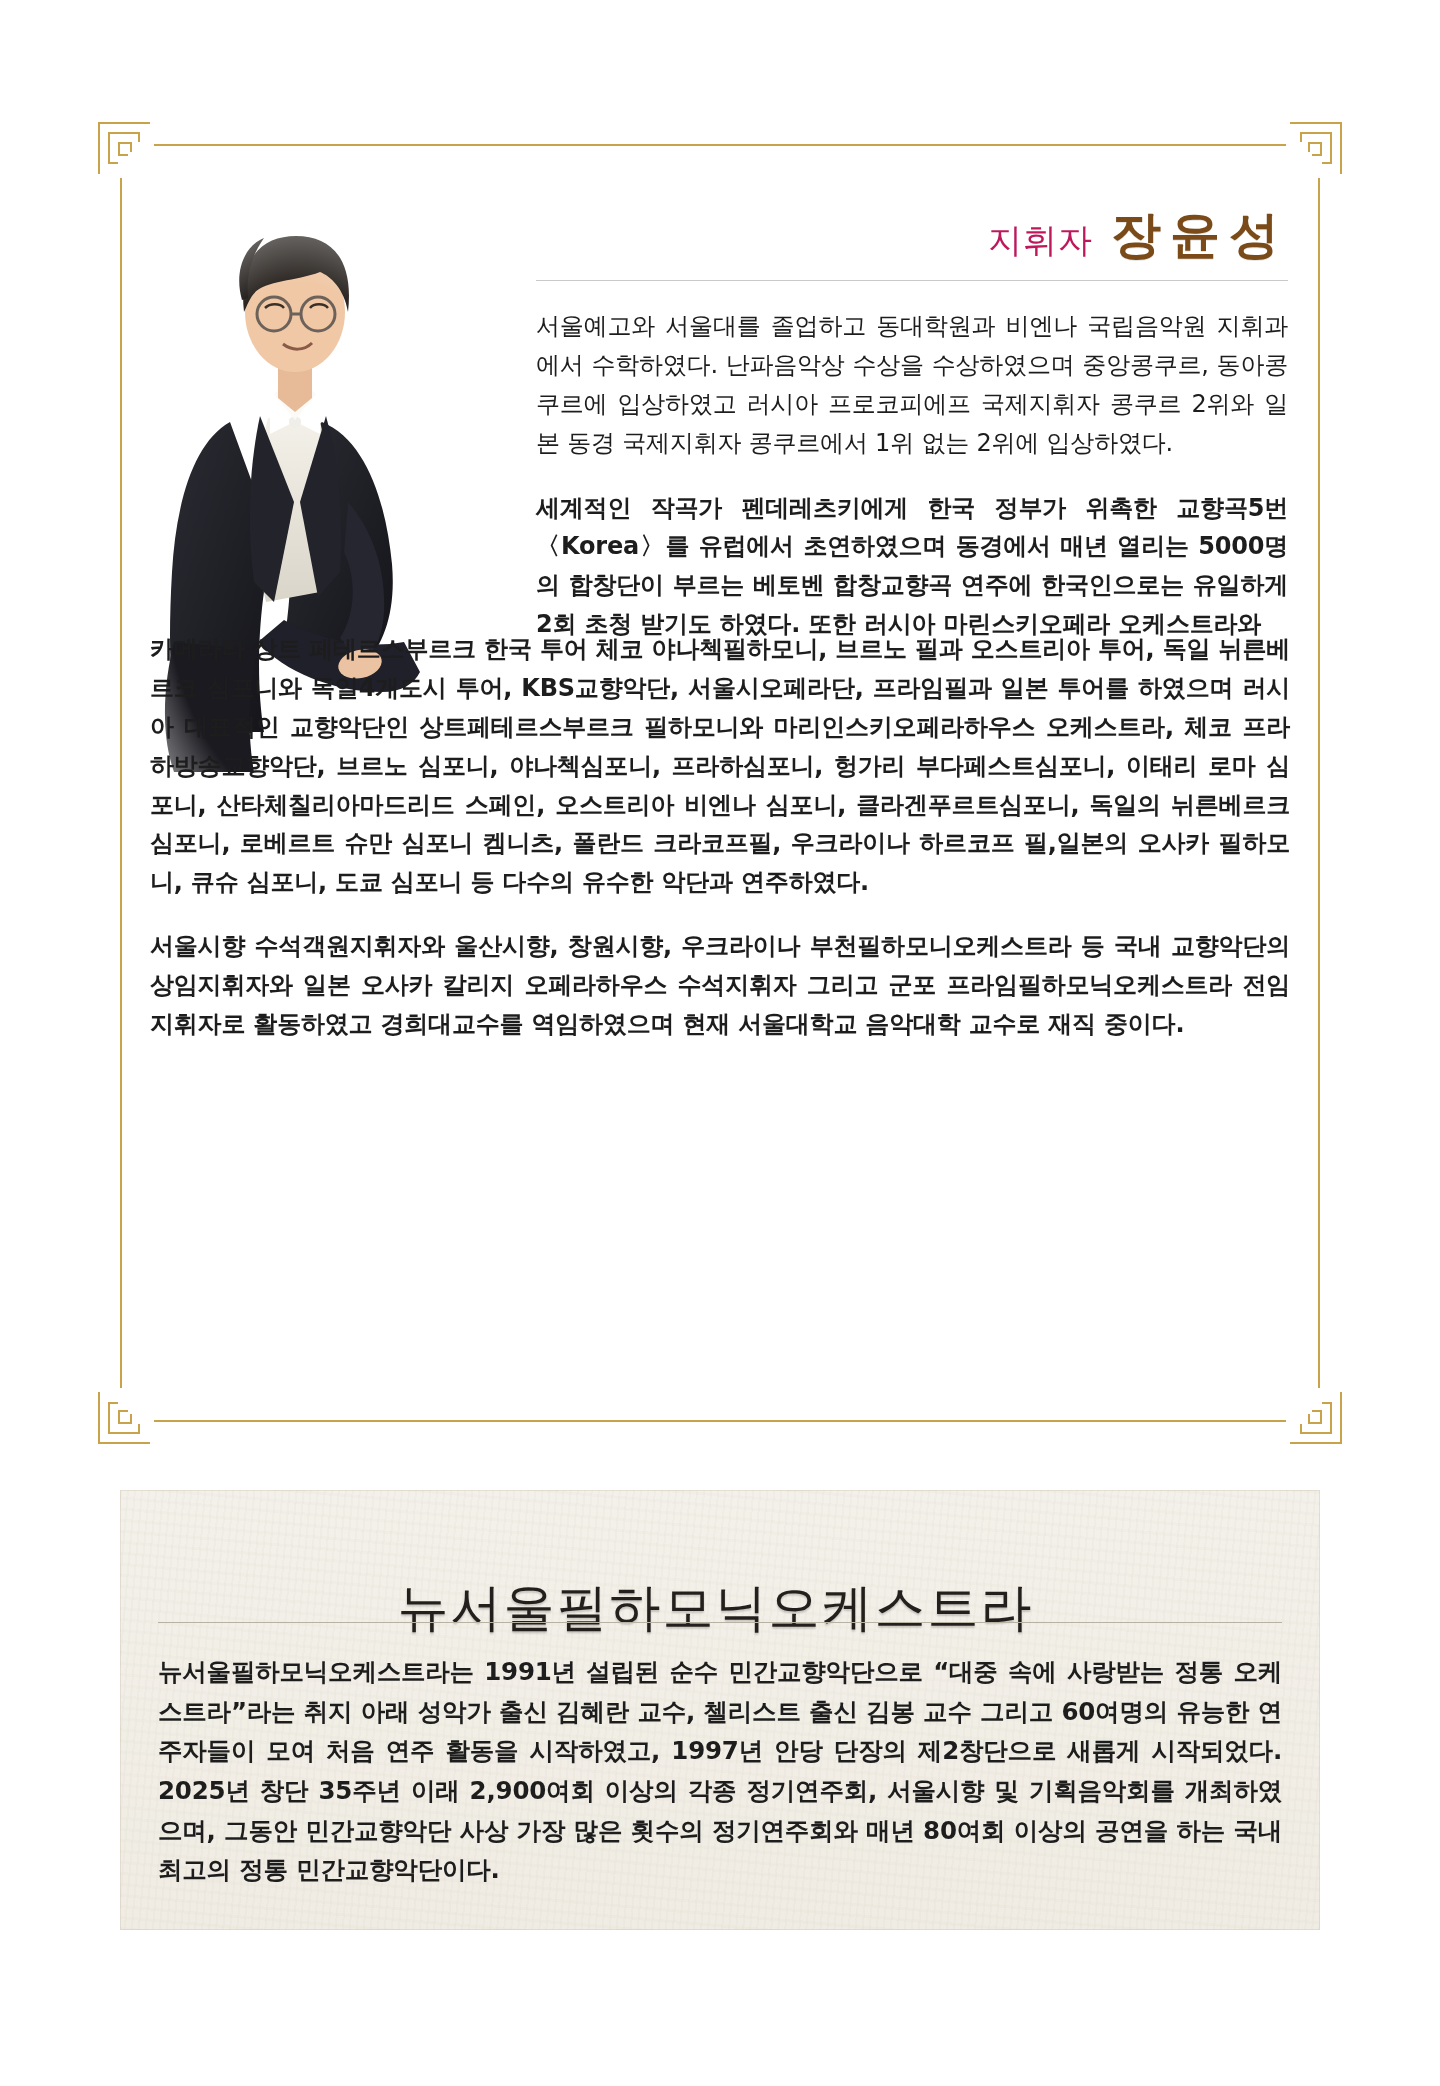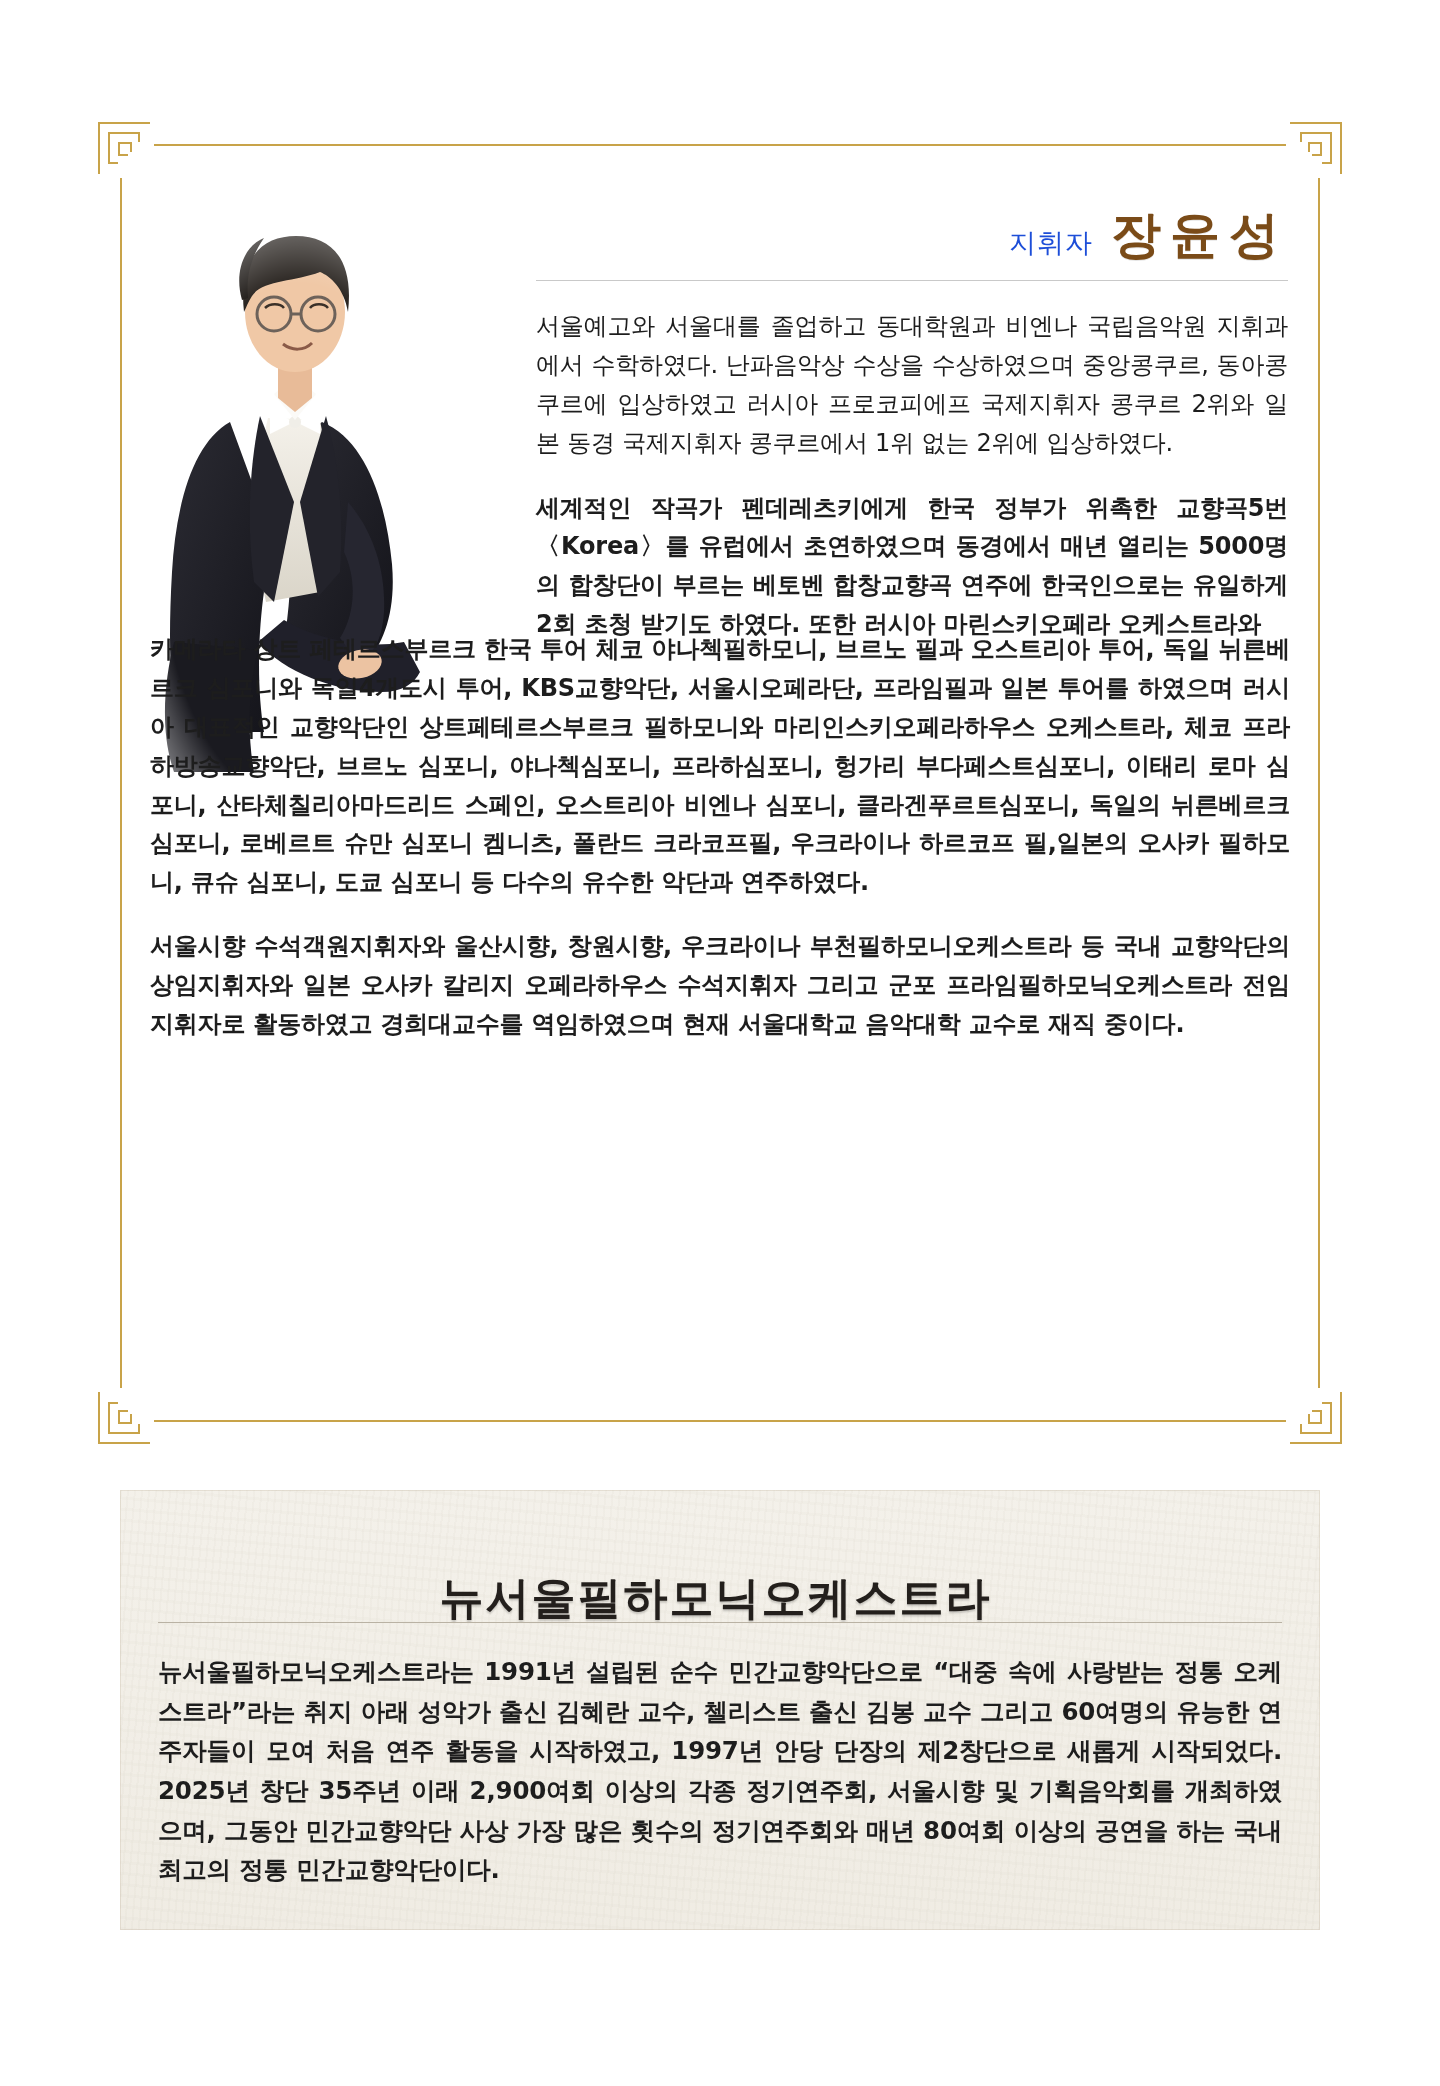--- a/index.html
+++ b/index.html
@@ -92,22 +92,22 @@
     position: absolute;
     left: 430px;
     top: 80px;
     width: 760px;
     display: flex;
     align-items: baseline;
     justify-content: flex-end;
     gap: 18px;
   }
   .role-label {
-    font-size: 27px;
-    color: #1d4ed8;
+    font-size: 34px;
+    color: #be185d;
     letter-spacing: 1px;
     font-family: Liberation Serif, serif;
   }
   .conductor-name {
     font-size: 50px;
     font-weight: 700;
     color: #7a4b18;
     letter-spacing: 9px;
     font-family: "DejaVu Serif", "Liberation Serif", serif;
     text-shadow: 0 1px 0 rgba(0,0,0,0.10);
@@ -170,22 +170,22 @@
       repeating-linear-gradient(95deg, rgba(180,170,150,0.10) 0 2px, rgba(255,255,255,0) 2px 7px),
       repeating-linear-gradient(5deg, rgba(170,160,140,0.07) 0 3px, rgba(255,255,255,0) 3px 11px);
     pointer-events: none;
   }
   .orch-title {
     position: absolute;
     left: 0;
     right: 9px;
     top: 42px;
     text-align: center;
-    font-size: 44px;
-    font-weight: 700;
+    font-size: 51px;
+    font-weight: 400;
     letter-spacing: 2px;
     color: #231f1c;
     font-family: "DejaVu Serif", "Liberation Serif", serif;
     text-shadow: 0 2px 2px rgba(0,0,0,0.18);
   }
   .orch-rule {
     position: absolute;
     left: 38px;
     right: 38px;
     top: 132px;

